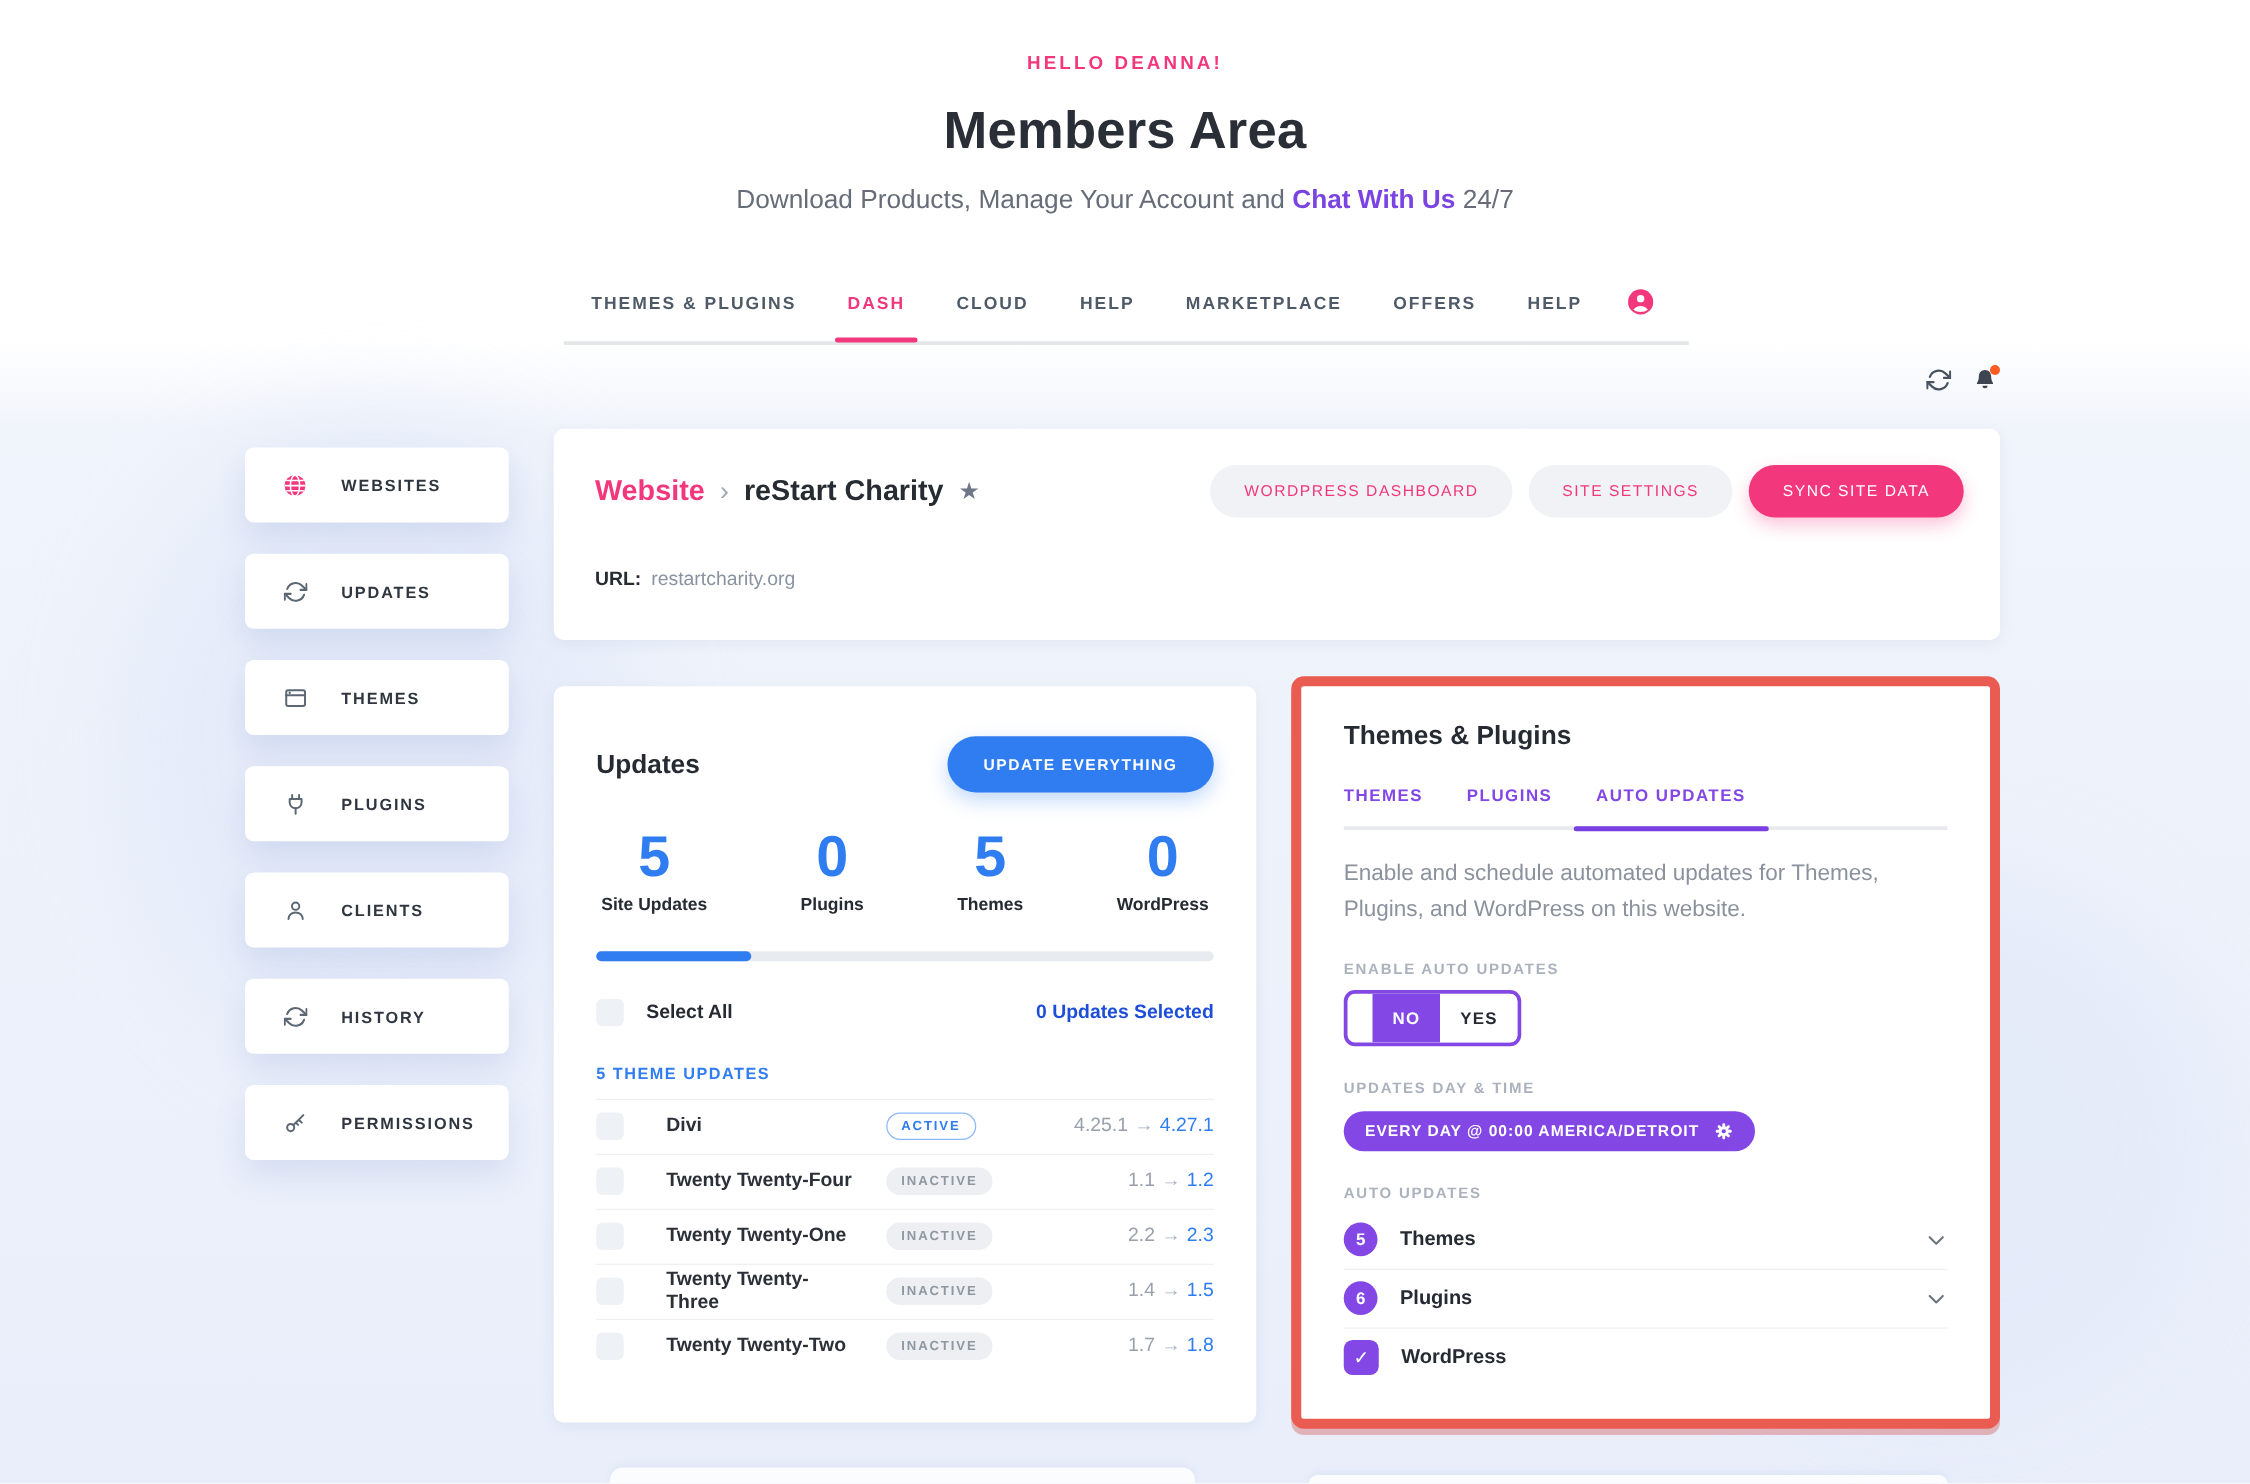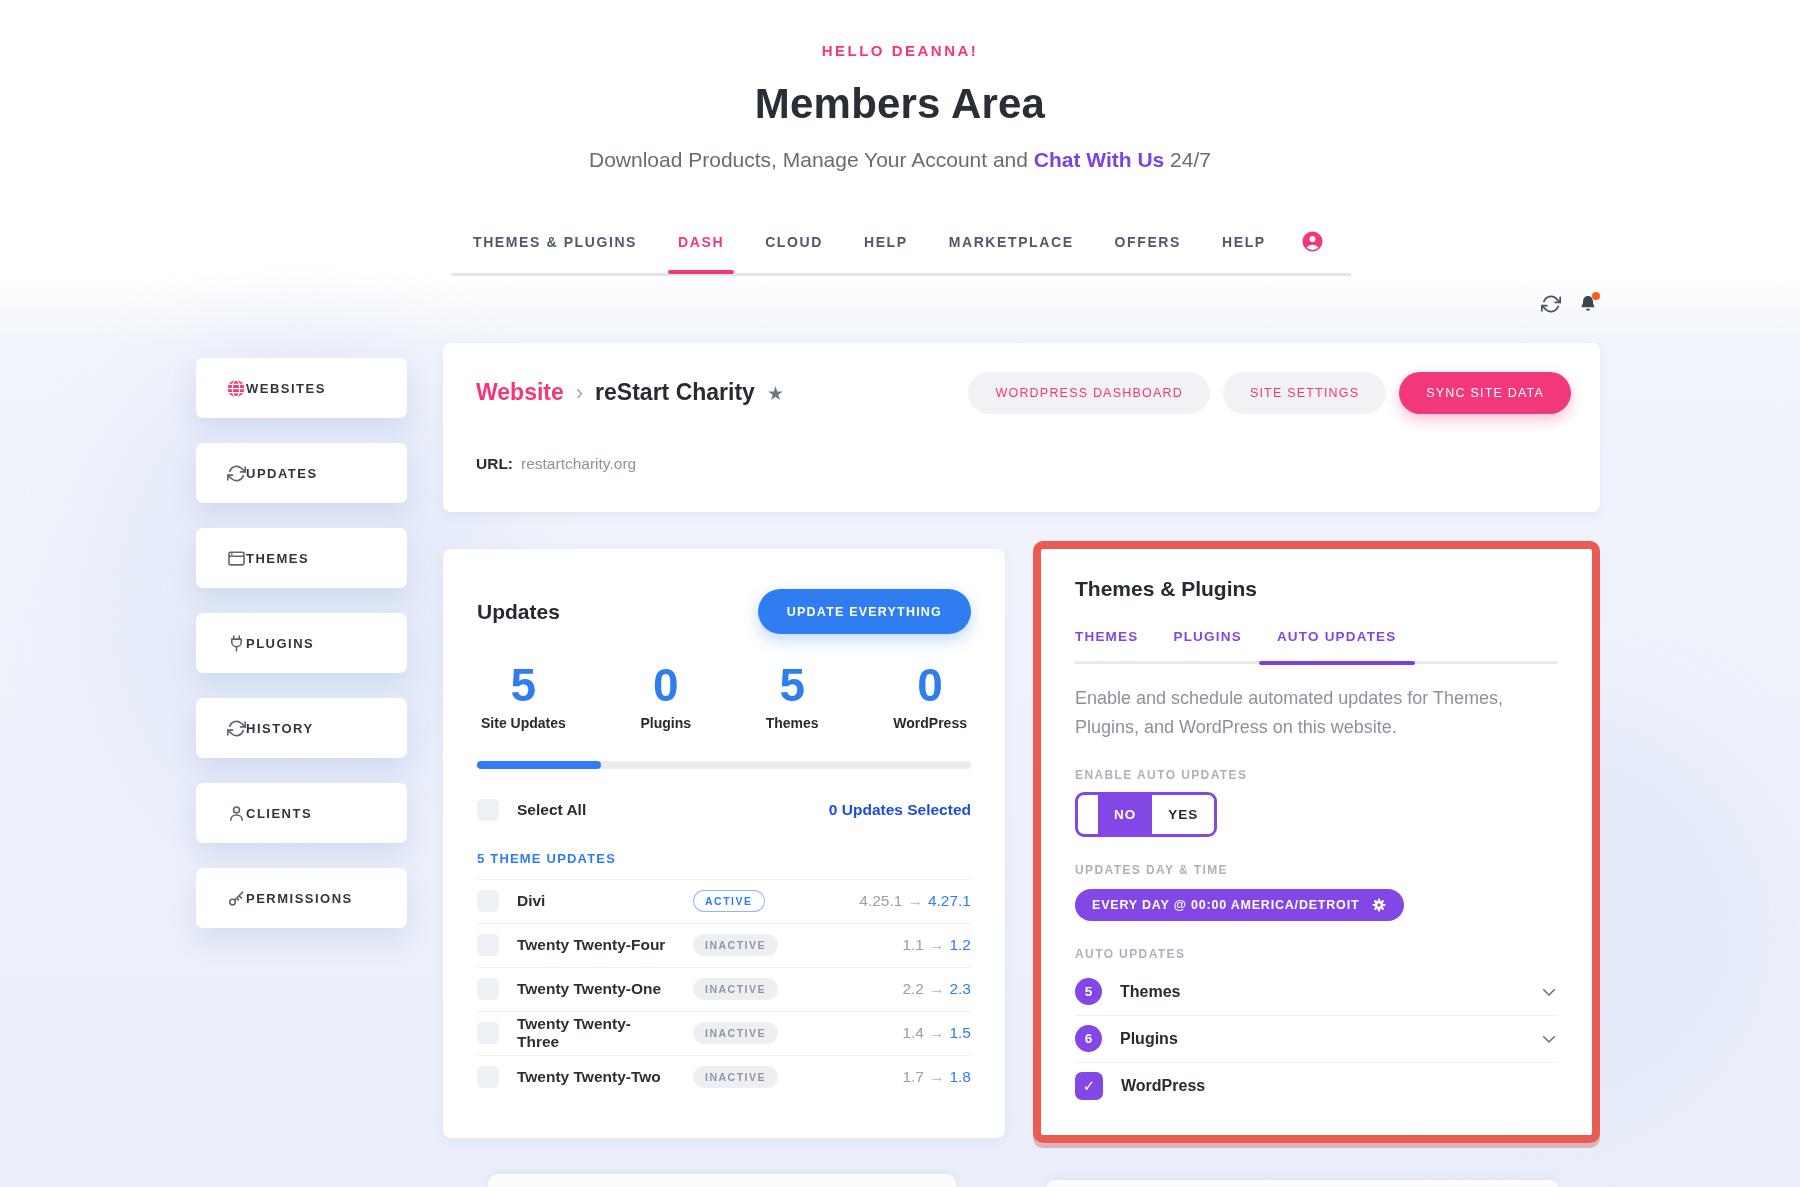--- a/index.html
+++ b/index.html
@@ -31,21 +31,21 @@
             height:4px; border-radius:2px; background:#f2377d;}
   .nav-avatar{ display:flex; align-items:center; margin-left:-6px; cursor:pointer;}
 
   .util-icons{ position:absolute; left:1541px; top:294px; display:flex; gap:17px; align-items:center;}
   .util-icons .uicon{ position:relative; cursor:pointer; color:#49535f;}
   .noti-dot{ position:absolute; right:-2px; top:-2px; width:8px; height:8px; border-radius:50%;
              background:#fe5b22;}
 
   
   .sidebar{ position:absolute; left:196px; top:358px; width:211px;}
-  .side-item{ display:flex; align-items:center; height:60px; margin-bottom:25px;
+  .side-item{ display:flex; align-items:center; gap:27px; height:60px; margin-bottom:25px;
               background:#fff; border-radius:7px; padding-left:30px; cursor:pointer;
               box-shadow:0 12px 24px rgba(115,140,205,.18);}
   .side-item .sicon{ width:20px; display:flex; justify-content:center; color:#5c6773;}
   .side-label{ font-size:13px; font-weight:bold; letter-spacing:1.5px; color:#2f3640;}
 
   
   .card{ position:absolute; background:#fff; border-radius:8px;
          box-shadow:0 3px 10px rgba(120,140,190,.10);}
 
   
@@ -77,21 +77,21 @@
   .stat-label{ font-size:14px; font-weight:bold; color:#262b33; margin-top:4px;}
   .progress{ margin-top:30px; height:8px; border-radius:4px; background:#e8ebf0; cursor:pointer;}
   .progress-fill{ height:8px; border-radius:4px; background:#2f7df0; width:25%;}
   .select-row{ display:flex; align-items:center; margin-top:30px;}
   .checkbox{ width:22px; height:22px; border-radius:5px; background:#eef1f5; cursor:pointer; flex:none;}
   .select-label{ margin-left:18px; font-size:15.5px; font-weight:bold; color:#262b33; cursor:pointer;}
   .selected-count{ margin-left:auto; font-size:15.5px; font-weight:bold; color:#1d4ed8;}
   .section-label{ margin-top:30px; font-size:13px; font-weight:bold; letter-spacing:1.2px; color:#2f7df0;}
   .upd-list{ margin-top:13px;}
   .upd-row{ display:flex; align-items:center; height:44px; border-top:1px solid #eef0f4;}
-  .row-name{ margin-left:18px; width:152px; font-size:15.5px; font-weight:bold; color:#2b3038;}
+  .row-name{ margin-left:34px; width:152px; font-size:15.5px; font-weight:bold; color:#2b3038;}
   .row-badge{ margin-left:24px;}
   .badge{ display:inline-block; font-size:10.5px; font-weight:bold; letter-spacing:1.5px;
           padding:4px 11px; border-radius:13px;}
   .badge.active{ color:#2f7df0; border:1.5px solid rgba(47,125,240,.55); background:#fff;}
   .badge.inactive{ color:#8f97a2; background:#edeff2; border:1.5px solid #edeff2;}
   .row-versions{ margin-left:auto; font-size:15.5px;}
   .ver-old{ color:#98a0ab;}
   .ver-arrow{ color:#a9b4c4; padding:0 5px;}
   .ver-new{ color:#2f7df0;}
 
@@ -220,36 +220,36 @@
         <svg viewBox="0 0 24 24" width="19" height="19" fill="none" stroke="#5c6773" stroke-width="2" stroke-linecap="round" stroke-linejoin="round">
             <path d="M8.5 2.5v4M15.5 2.5v4"></path>
             <path d="M6 6.5h12v3.5a6 6 0 0 1-12 0z"></path>
             <path d="M12 16v5.5"></path>
           </svg>
       </span>
       <span class="side-label">PLUGINS</span>
     </div>
     <div class="side-item">
       <span class="sicon">
+        <svg viewBox="0 0 24 24" width="19" height="19" fill="none" stroke="#5c6773" stroke-width="2" stroke-linecap="round">
+            <circle cx="12" cy="7.5" r="3.7"></circle>
+            <path d="M4.8 20.5c0-4 3.2-6.6 7.2-6.6s7.2 2.6 7.2 6.6"></path>
+          </svg>
+      </span>
+      <span class="side-label">CLIENTS</span>
+    </div>
+    <div class="side-item">
+      <span class="sicon">
         <svg viewBox="0 0 24 24" width="19" height="19" fill="none" stroke="#5c6773" stroke-width="2.1" stroke-linecap="round" stroke-linejoin="round">
             <polyline points="23 4 23 10 17 10"></polyline>
             <polyline points="1 20 1 14 7 14"></polyline>
             <path d="M3.51 9a9 9 0 0 1 14.85-3.36L23 10M1 14l4.64 4.36A9 9 0 0 0 20.49 15"></path>
           </svg>
       </span>
       <span class="side-label">HISTORY</span>
-    </div>
-    <div class="side-item">
-      <span class="sicon">
-        <svg viewBox="0 0 24 24" width="19" height="19" fill="none" stroke="#5c6773" stroke-width="2" stroke-linecap="round">
-            <circle cx="12" cy="7.5" r="3.7"></circle>
-            <path d="M4.8 20.5c0-4 3.2-6.6 7.2-6.6s7.2 2.6 7.2 6.6"></path>
-          </svg>
-      </span>
-      <span class="side-label">CLIENTS</span>
     </div>
     <div class="side-item">
       <span class="sicon">
         <svg viewBox="0 0 24 24" width="19" height="19" fill="none" stroke="#5c6773" stroke-width="2" stroke-linecap="round" stroke-linejoin="round">
             <circle cx="7" cy="16.5" r="3.6"></circle>
             <path d="M9.8 13.9 19.8 3.9M15.2 8.5l3 3M12.2 11.5l2.3 2.3"></path>
           </svg>
       </span>
       <span class="side-label">PERMISSIONS</span>
     </div>

